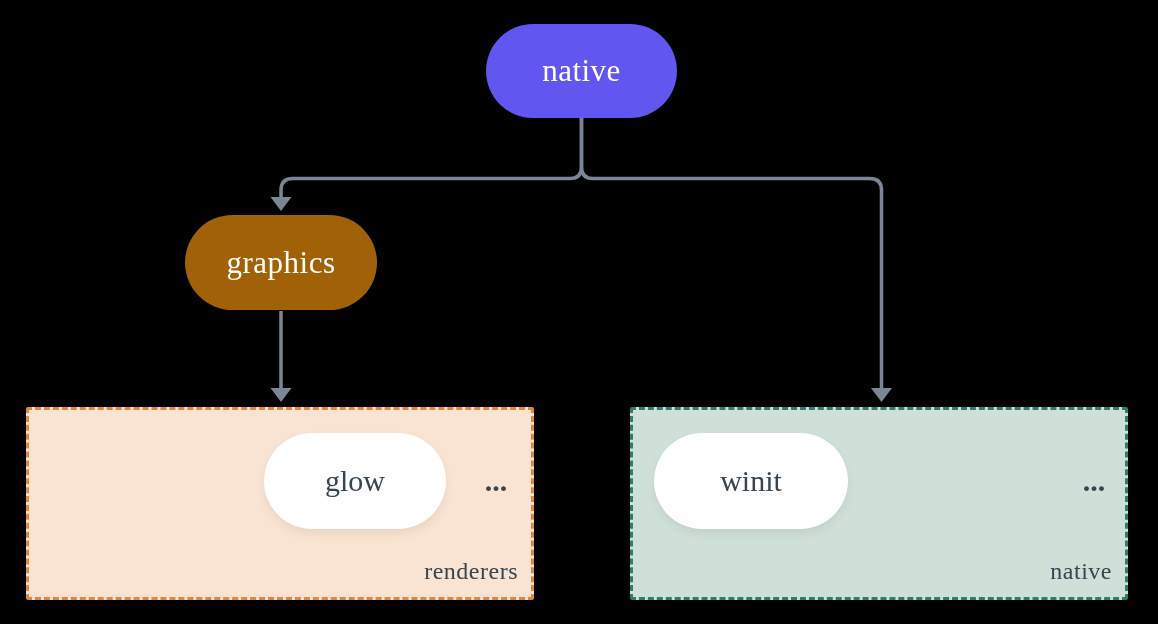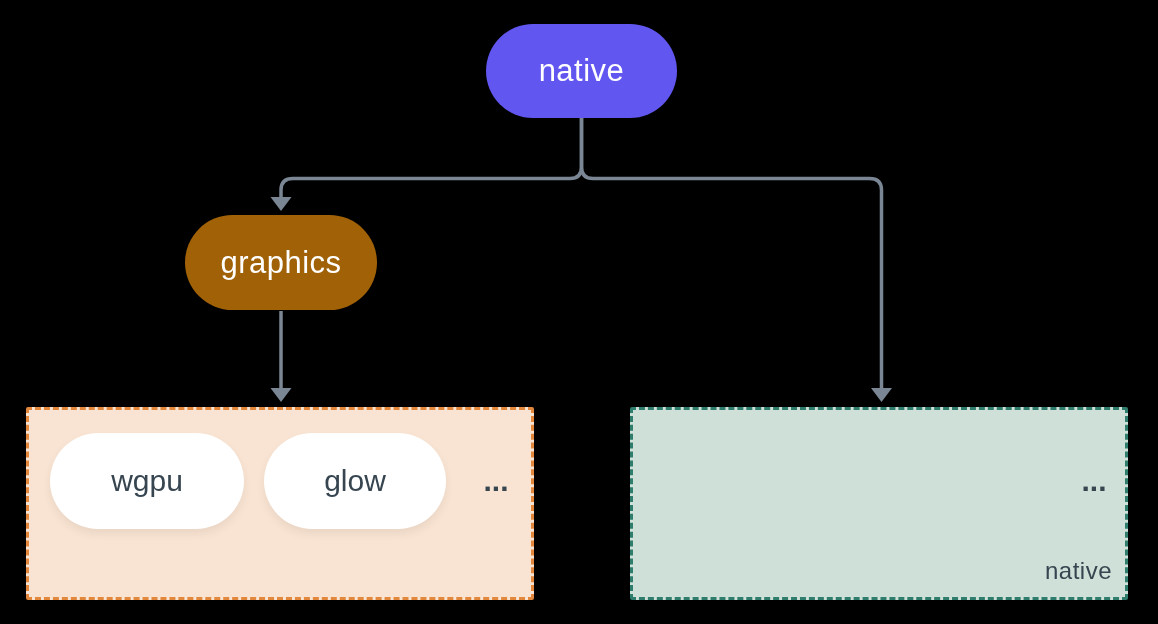--- a/index.html
+++ b/index.html
@@ -2,21 +2,21 @@
 <html><head>
 <meta charset="utf-8">
 <style>
   html, body { margin: 0; padding: 0; background: #000; }
   #canvas {
     position: relative;
     width: 1158px;
     height: 624px;
     background: #000000;
     overflow: hidden;
-    font-family: Liberation Sans, sans-serif;
+    font-family: Liberation Serif, serif;
   }
   #connectors {
     position: absolute;
     left: 0; top: 0;
     width: 1158px; height: 624px;
     pointer-events: none;
   }
   .node {
     position: absolute;
     display: flex;
@@ -109,27 +109,28 @@
 
   <div class="node" id="node-native">
     <span>native</span>
   </div>
 
   <div class="node" id="node-graphics">
     <span>graphics</span>
   </div>
 
   <div class="group-box" id="group-renderers">
-    <div class="pill" id="pill-wgpu">
-      <span>wgpu</span>
-    </div>
     <div class="pill" id="pill-glow">
       <span>glow</span>
     </div>
     <div class="ellipsis">...</div>
+    <div class="group-label">renderers</div>
   </div>
 
   <div class="group-box" id="group-shells">
+    <div class="pill" id="pill-winit">
+      <span>winit</span>
+    </div>
     <div class="ellipsis">...</div>
     <div class="group-label">native</div>
   </div>
 
 </div>
 
 </body></html>

